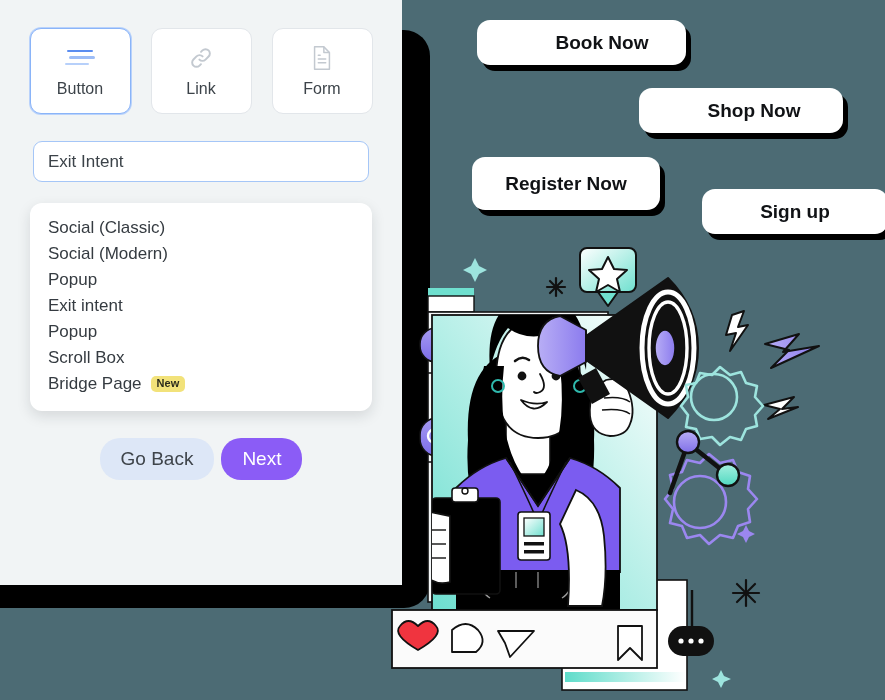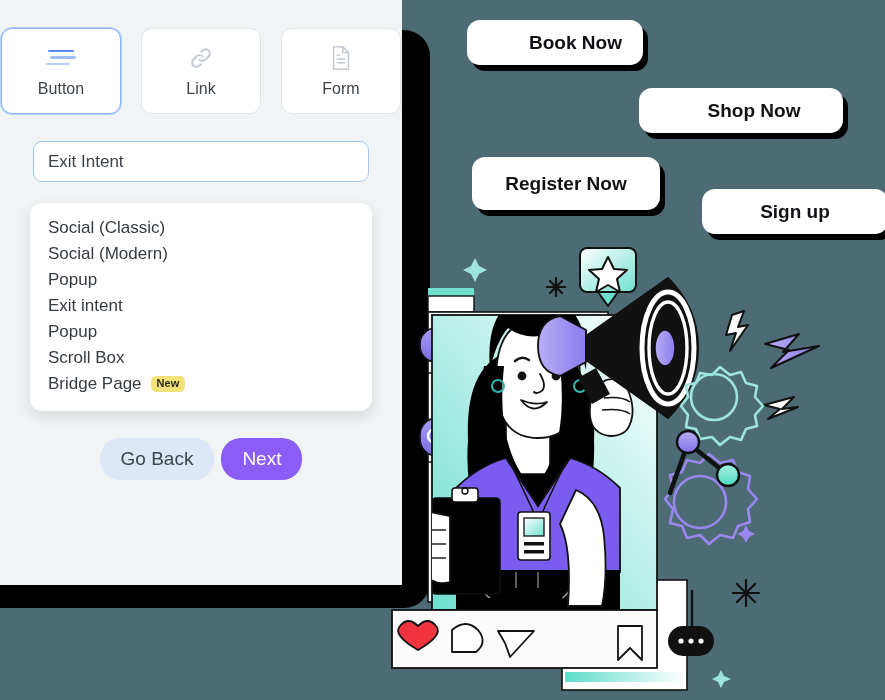--- a/index.html
+++ b/index.html
@@ -43,21 +43,21 @@
   }
 
   
   .type-cards {
     display: flex;
     justify-content: center;
     gap: 20px;
     margin-top: 28px;
   }
   .type-card {
-    width: 120px; height: 86px;
+    width: 101px; height: 86px;
     background: #ffffff;
     border: 1px solid #e2e6ea;
     border-radius: 11px;
     display: flex;
     flex-direction: column;
     align-items: center;
     justify-content: center;
     gap: 9px;
     cursor: pointer;
   }
@@ -338,21 +338,21 @@
       <path d="M238 386 l24 0 l0 34 l-12 -12 l-12 12Z" fill="#ffffff" stroke="#111" stroke-width="1.8" stroke-linejoin="round"></path>
 
       <line x1="312" y1="350" x2="312" y2="398" stroke="#111" stroke-width="2.4"></line>
       <rect x="288" y="386" width="46" height="30" rx="15" fill="#111"></rect>
       <circle cx="301" cy="401" r="2.6" fill="#fff"></circle>
       <circle cx="311" cy="401" r="2.6" fill="#fff"></circle>
       <circle cx="321" cy="401" r="2.6" fill="#fff"></circle>
     </svg>
   </div>
 
-  <div class="cta-btn" style="left:467px; top:20px; width:176px; height:45px;padding-left:41px;">
+  <div class="cta-btn" style="left:477px; top:20px; width:209px; height:45px;padding-left:41px;">
     <span>Book Now</span>
   </div>
   <div class="cta-btn" style="left:639px; top:88px; width:204px; height:45px;padding-left:26px;">
     <span>Shop Now</span>
   </div>
   <div class="cta-btn" style="left:472px; top:157px; width:188px; height:53px;">
     <span>Register Now</span>
   </div>
   <div class="cta-btn" style="left:702px; top:189px; width:186px; height:45px;">
     <span>Sign up</span>

